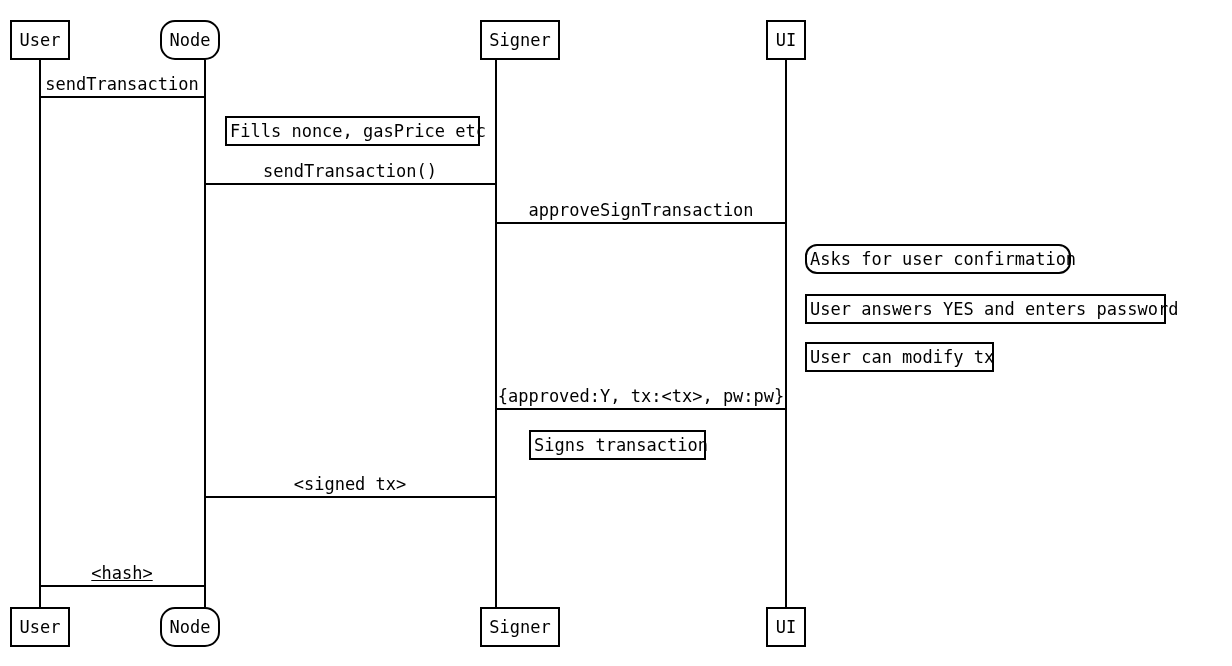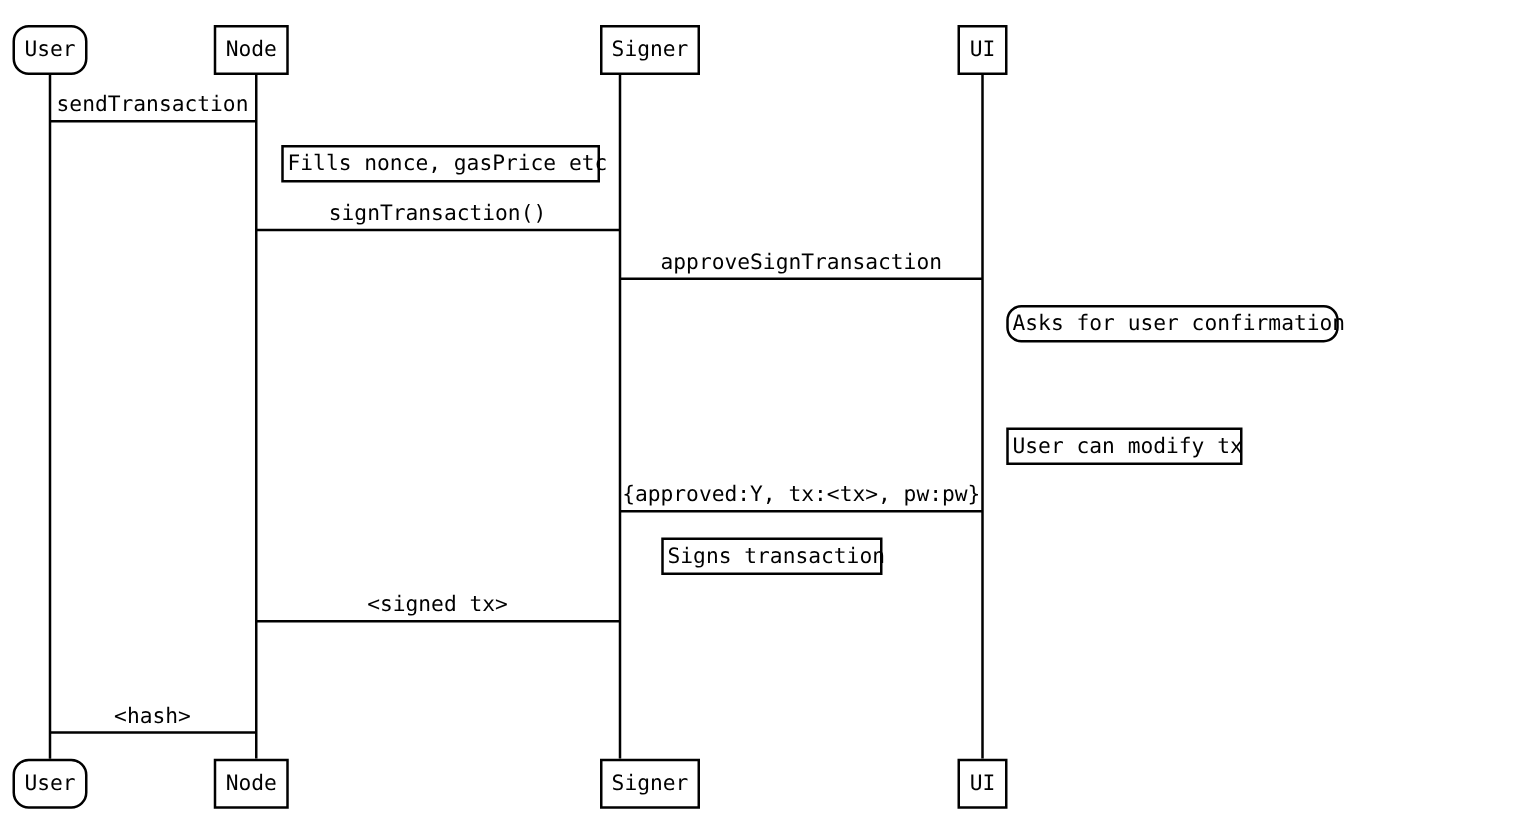--- a/index.html
+++ b/index.html
@@ -21,22 +21,22 @@
     position: absolute;
     height: 36px;
     border: 2px solid #000000;
     background: #ffffff;
     display: flex;
     align-items: center;
     justify-content: center;
     white-space: nowrap;
     z-index: 3;
   }
-  .a-user   { left: 10px;  width: 56px; border-radius: 13px; }
-  .a-node   { left: 171px; width: 56px; }
+  .a-user   { left: 10px;  width: 56px; }
+  .a-node   { left: 160px; width: 56px; border-radius: 15px; }
   .a-signer { left: 480px; width: 76px; }
   .a-ui     { left: 766px; width: 36px; }
   .row-top    { top: 20px; }
   .row-bottom { top: 607px; }
 
   .lifeline {
     position: absolute;
     top: 60px;
     height: 547px;
     width: 2px;
@@ -66,21 +66,21 @@
     transform: translateX(-50%);
     white-space: nowrap;
     line-height: 20px;
     z-index: 2;
   }
   .mt1 { left: 122px; top: 74px; }
   .mt2 { left: 350px; top: 161px; }
   .mt3 { left: 641px; top: 200px; }
   .mt4 { left: 641px; top: 386px; }
   .mt5 { left: 350px; top: 474px; }
-  .mt6 { left: 122px; top: 563px; }
+  .mt6 { left: 122px; top: 563px; text-decoration: underline; }
 
   .note {
     position: absolute;
     border: 2px solid #000000;
     background: #ffffff;
     height: 26px;
     line-height: 26px;
     padding-left: 3px;
     white-space: nowrap;
     overflow: visible;
@@ -114,24 +114,25 @@
   <div class="actor-box a-ui row-bottom">UI</div>
 
   <div class="msg-line ml1"></div>
   <div class="msg-line ml2"></div>
   <div class="msg-line ml3"></div>
   <div class="msg-line ml4"></div>
   <div class="msg-line ml5"></div>
   <div class="msg-line ml6"></div>
 
   <div class="msg-label mt1">sendTransaction</div>
-  <div class="msg-label mt2">signTransaction()</div>
+  <div class="msg-label mt2">sendTransaction()</div>
   <div class="msg-label mt3">approveSignTransaction</div>
   <div class="msg-label mt4">{approved:Y, tx:&lt;tx&gt;, pw:pw}</div>
   <div class="msg-label mt5">&lt;signed tx&gt;</div>
   <div class="msg-label mt6">&lt;hash&gt;</div>
 
   <div class="note n1">Fills nonce, gasPrice etc</div>
   <div class="note n2">Asks for user confirmation</div>
+  <div class="note n3">User answers YES and enters password</div>
   <div class="note n4">User can modify tx</div>
   <div class="note n5">Signs transaction</div>
 
 </div>
 
 </body></html>

